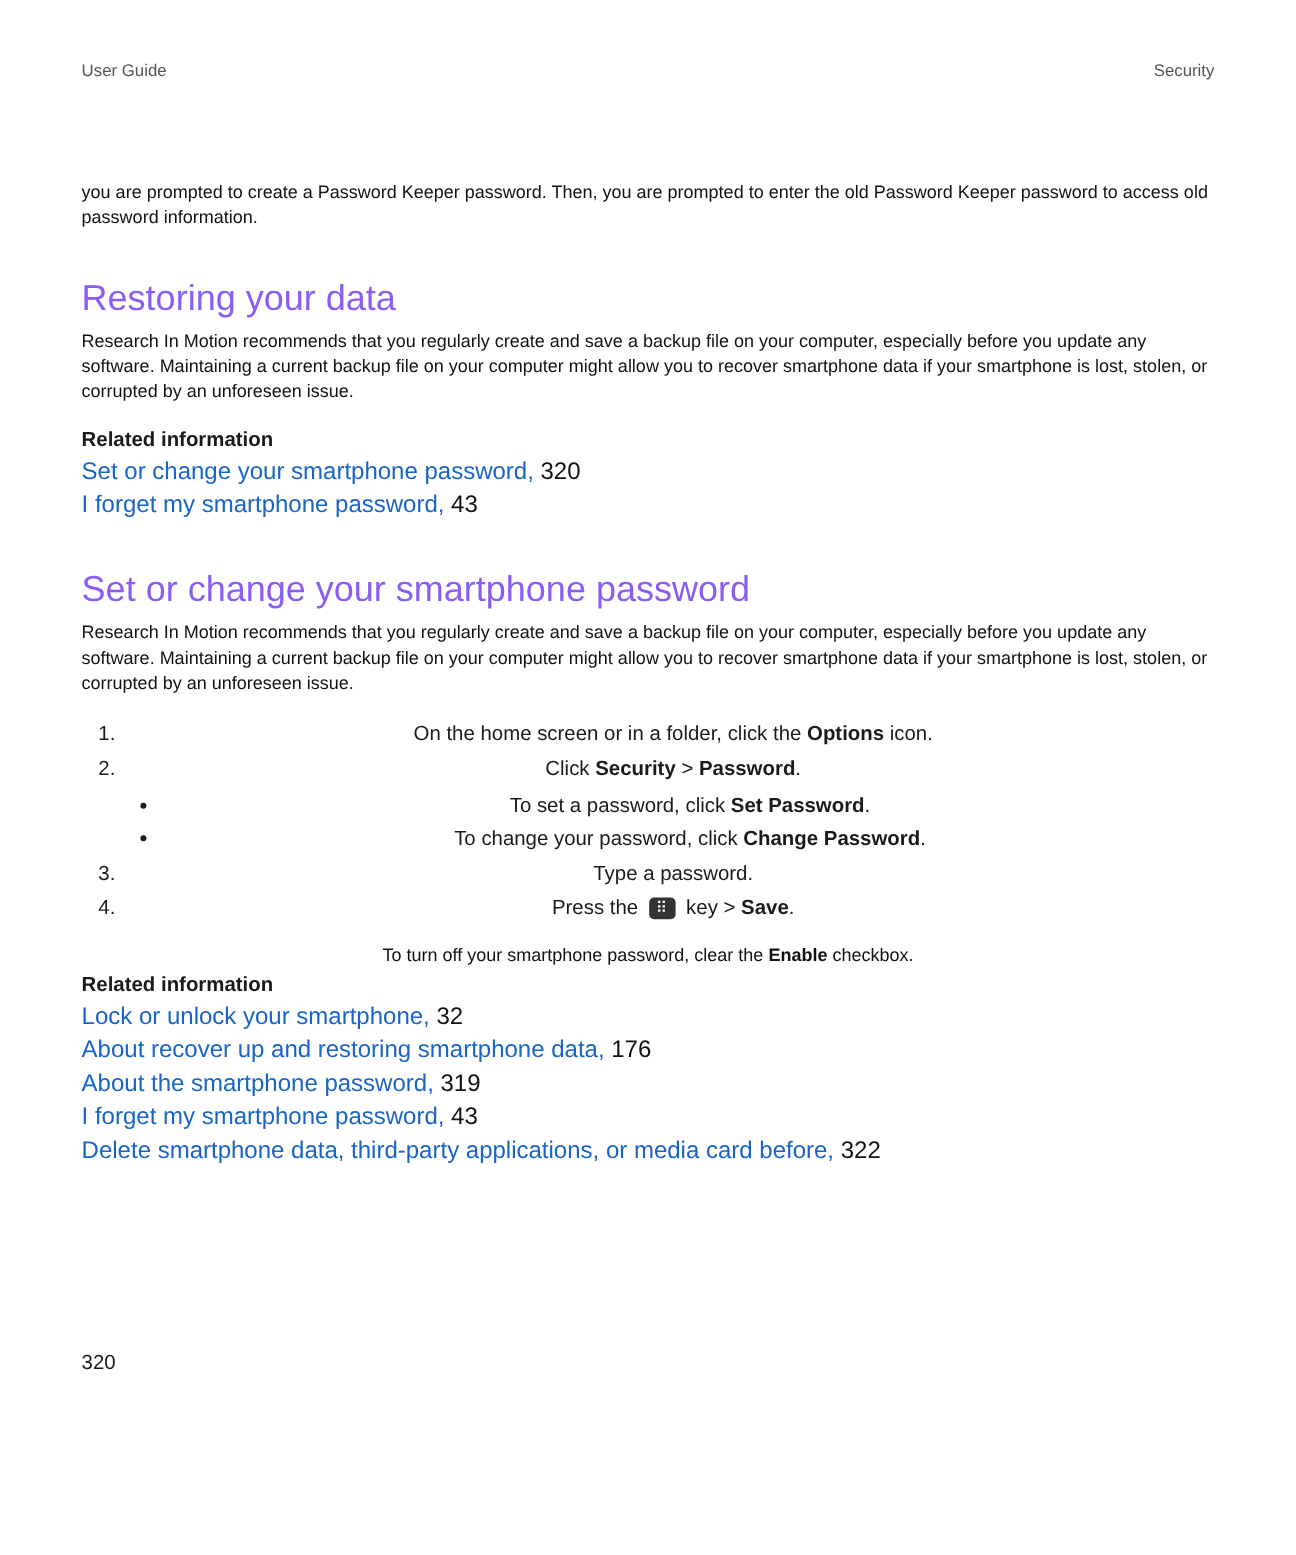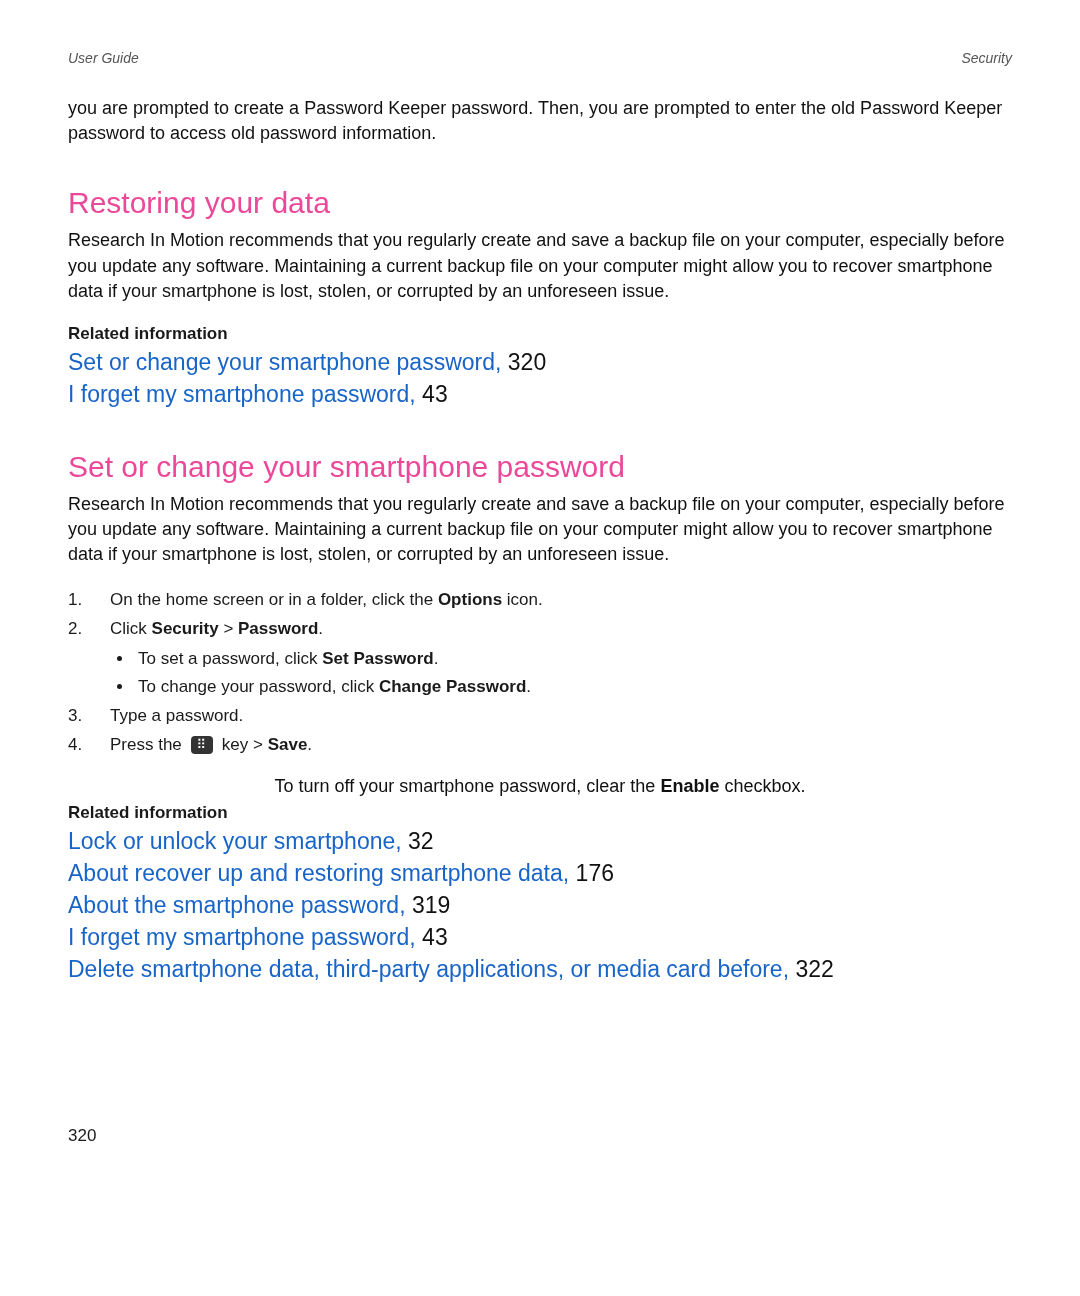--- a/index.html
+++ b/index.html
@@ -14,57 +14,57 @@
     min-height: 1296px;
     box-sizing: border-box;
     padding: 50px 68px 40px 68px;
     position: relative;
   }
   .header {
     display: flex;
     justify-content: space-between;
     font-size: 14px;
     color: #555;
-    margin-bottom: 30px;
-    font-style: italic;
+    margin-bottom: 84px;
   }
   p {
-    font-size: 18px;
+    font-size: 15px;
     line-height: 1.4;
     margin: 0 0 18px 0;
     color: #111;
   }
   h2 {
     font-size: 30px;
     font-weight: 400;
     margin: 40px 0 8px 0;
-    color: #ec4899;
+    color: #8b5cf6;
   }
   .rel-info {
     font-weight: 700;
     font-size: 17px;
     margin: 0;
     line-height: 1.4;
   }
   .link-line {
-    font-size: 23px;
+    font-size: 20px;
     line-height: 1.4;
     margin: 0;
   }
   .link {
     color: #1864c7;
   }
   .link-page {
     color: #111;
   }
   ol.steps {
     padding-left: 0;
     margin: 0 0 14px 0;
     list-style: none;
     counter-reset: step;
+    text-align: center;
   }
   ol.steps > li {
     counter-increment: step;
     display: flex;
     font-size: 17px;
     line-height: 1.7;
     align-items: flex-start;
   }
   ol.steps > li::before {
     content: counter(step) ".";

